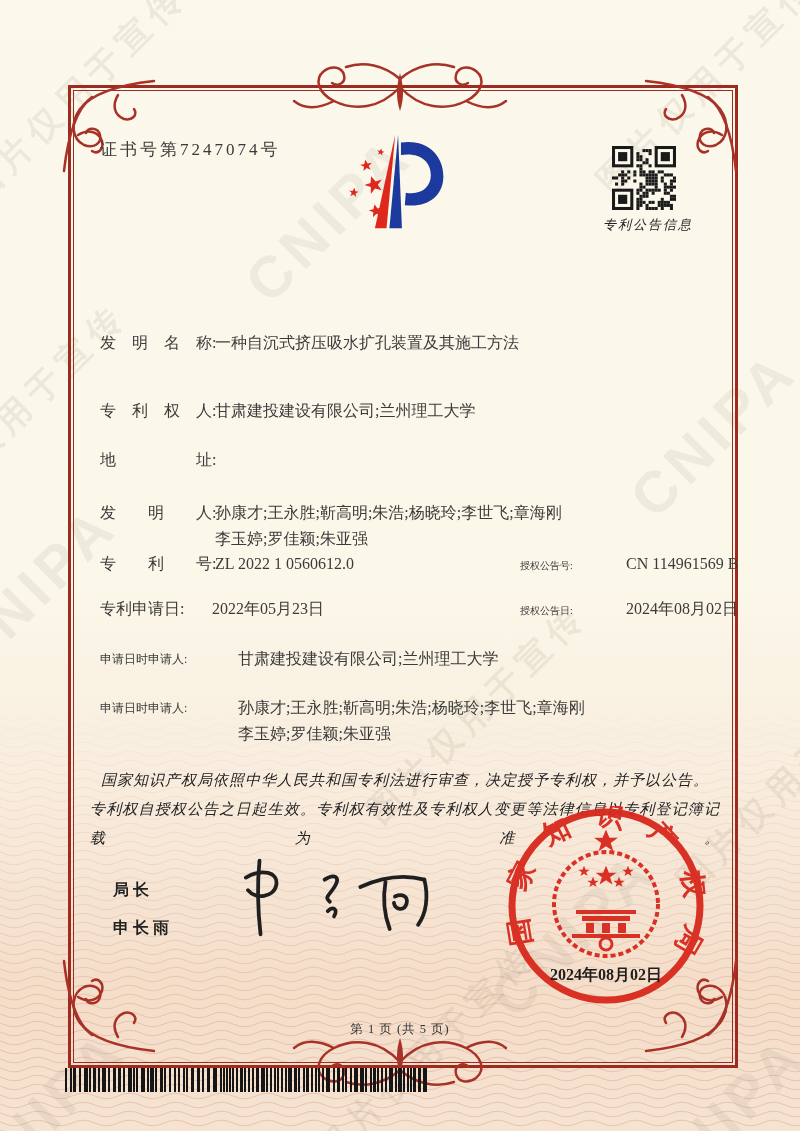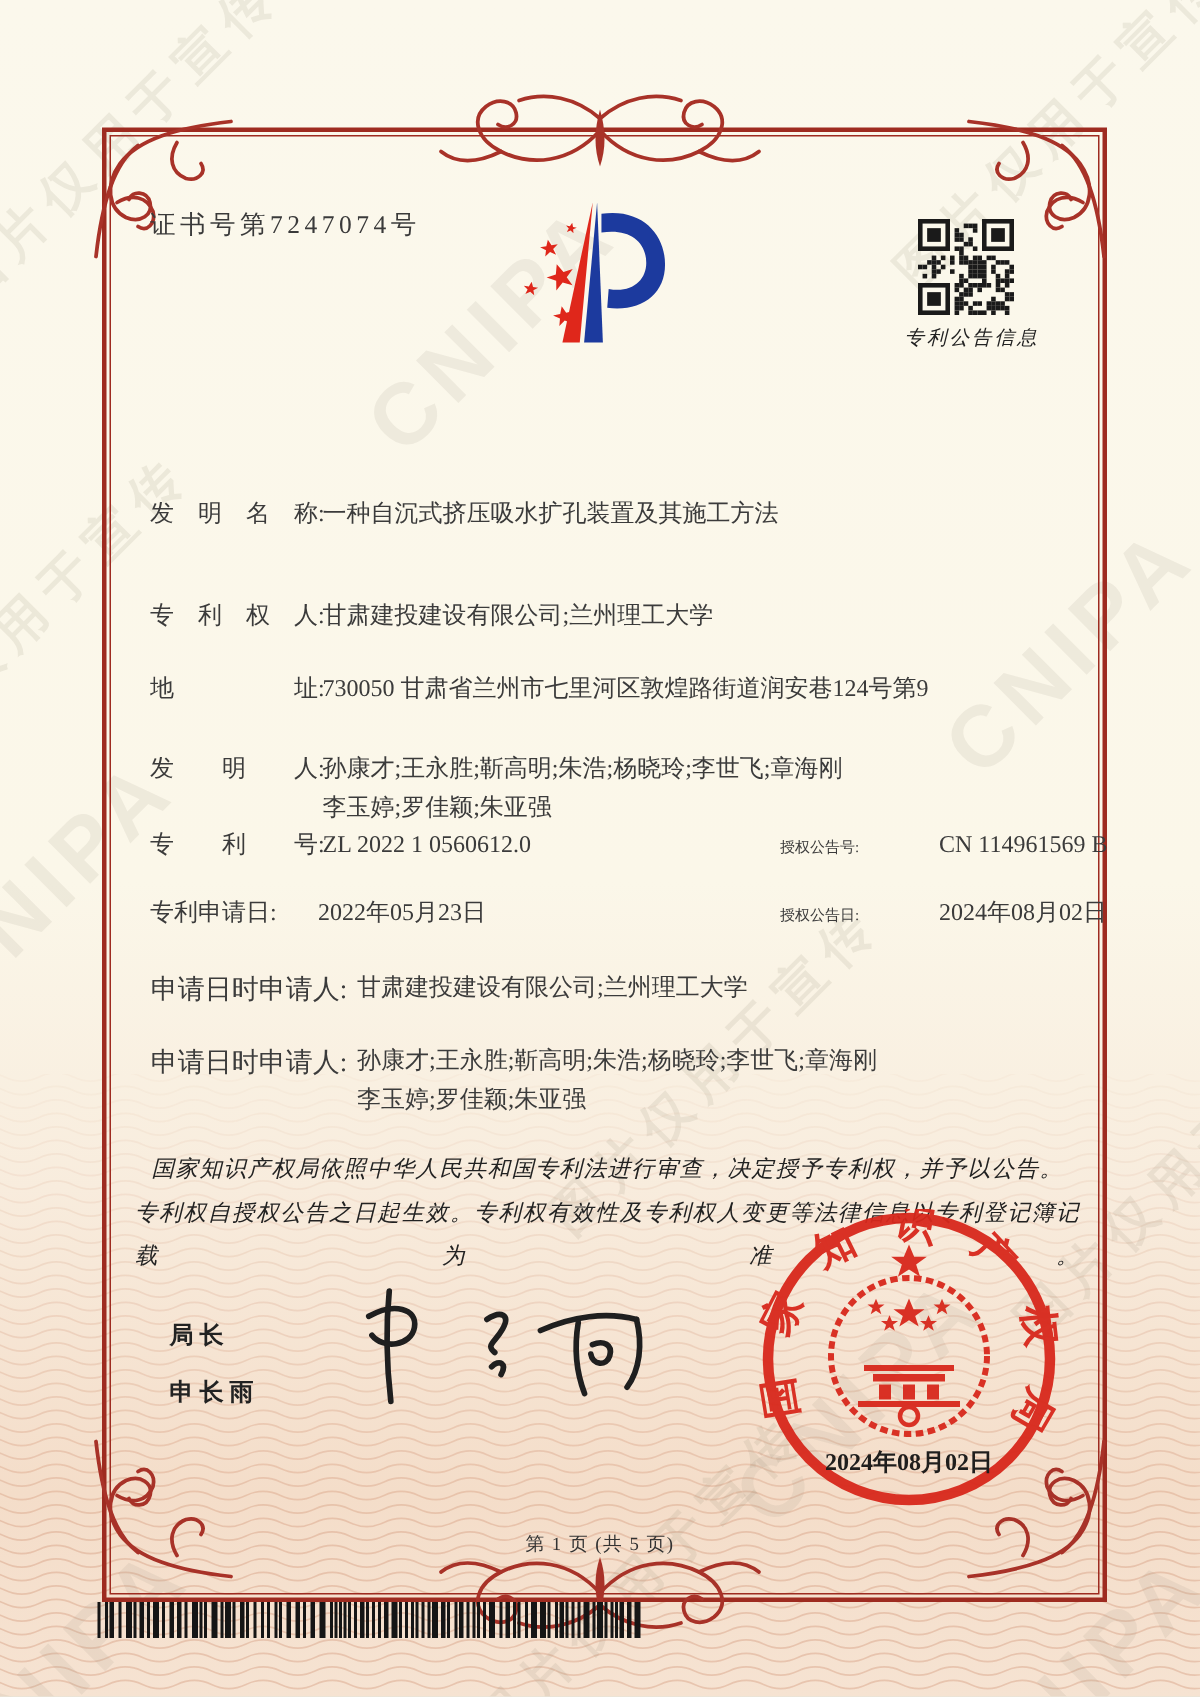--- a/index.html
+++ b/index.html
@@ -22,21 +22,21 @@
   
   .cert-no{position:absolute; left:100px; top:138px; font-size:17px; letter-spacing:3px; color:#3a3a3a;}
   .qr-caption{position:absolute; left:592px; top:216px; width:112px; text-align:center;
               font-size:13px; font-style:italic; letter-spacing:2px; color:#222;font-family:Liberation Serif, serif;}
   .title{position:absolute; left:0; top:238px; width:800px; text-align:center;
          font-size:36px; font-weight:bold; color:#111; letter-spacing:17px; text-indent:17px;}
   
   .row{position:absolute; left:100px; width:540px; font-size:16px; line-height:26px;}
   .row .lab{position:absolute; left:0; top:0; width:114px; color:#3b3b3b; white-space:nowrap;}
   .row .val{position:absolute; left:115px; top:0; width:430px; color:#3b3b3b;}
-  .row2 .lab{width:132px; font-size:18px;text-align:center;}
+  .row2 .lab{width:132px; font-size:12px;}
   .row2 .val{left:138px;}
   .colR{position:absolute; left:420px; top:0; width:290px;}
   .colR .lab2{display:inline-block; width:102px; font-size:10px;}
   .statement{position:absolute; left:90px; top:766px; width:630px; font-size:15px;
              line-height:29px; font-style:italic; color:#222; letter-spacing:1px;}
   .statement .l1{text-align:center;}
   .statement .l2{text-align:justify; text-align-last:justify;}
   .sig-title{position:absolute; left:113px; top:880px; font-size:16px; font-weight:600;
              font-family:"Liberation Sans","DejaVu Sans",sans-serif; color:#222; letter-spacing:4px;}
   .sig-name{position:absolute; left:113px; top:918px; font-size:16px; font-weight:600;
@@ -317,21 +317,20 @@
   </div>
 
   <div class="row" style="top:398px">
     <span class="lab">专　利　权　人:</span>
     <span class="val">甘肃建投建设有限公司;兰州理工大学</span>
   </div>
 
   <div class="row" style="top:447px">
     <span class="lab">地　　　　　址:</span>
     <span class="val">
-      <div>730050 甘肃省兰州市七里河区敦煌路街道润安巷124号第9</div>
     </span>
   </div>
 
   <div class="row" style="top:500px">
     <span class="lab">发　　明　　人:</span>
     <span class="val">
       <div>孙康才;王永胜;靳高明;朱浩;杨晓玲;李世飞;章海刚</div>
       <div>李玉婷;罗佳颖;朱亚强</div>
     </span>
   </div>

